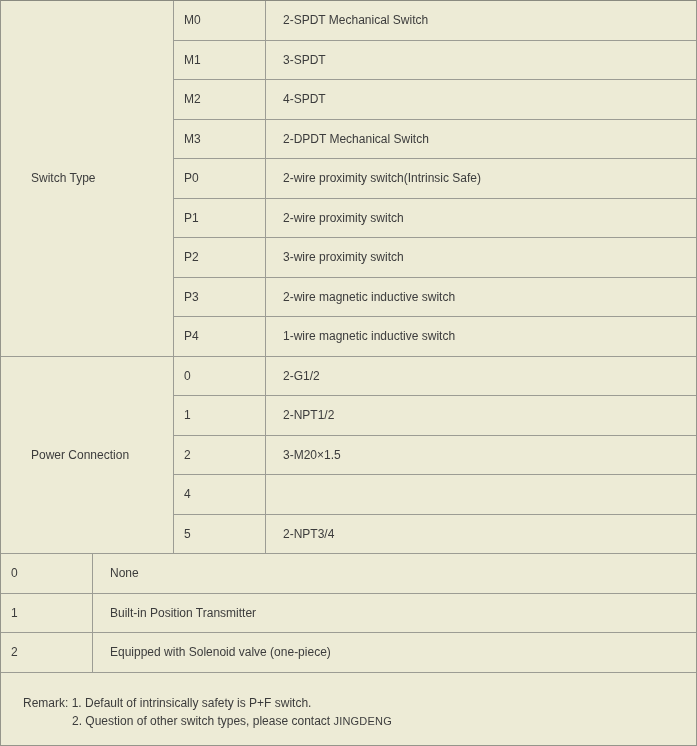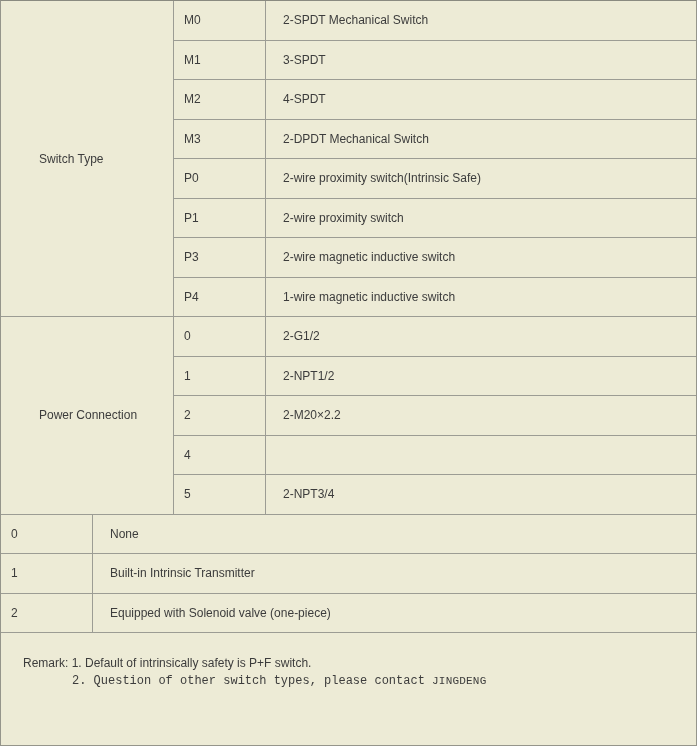--- a/index.html
+++ b/index.html
@@ -23,21 +23,21 @@
   .section {
     display: flex;
     border-bottom: 1px solid var(--border, #9c9c94);
   }
   .cat-cell {
     width: 173px;
     box-sizing: border-box;
     border-right: 1px solid var(--border, #9c9c94);
     display: flex;
     align-items: center;
-    padding-left: 38px;
+    padding-left: 30px;
     flex-shrink: 0;
   }
   .rows {
     flex: 1;
     display: flex;
     flex-direction: column;
   }
   .row {
     display: flex;
     height: 38.5px;
@@ -62,21 +62,20 @@
     align-items: center;
     padding-left: 17px;
   }
   #remark-area {
     flex: 1;
     padding: 21px 10px 4px 22px;
     line-height: 18px;
   }
   .remark-line2 {
     margin-left: 49px;
-    font-family: Liberation Mono, monospace;
   }
   .brand {
     font-size: 11px;
     letter-spacing: 0.2px;
   }
 </style>
 </head>
 <body>
 
 <div id="spec-wrapper">
@@ -102,20 +101,24 @@
           </div>
           <div class="row">
             <div class="code-cell">P0</div>
             <div class="desc-cell">2-wire proximity switch(Intrinsic Safe)</div>
           </div>
           <div class="row">
             <div class="code-cell">P1</div>
             <div class="desc-cell">2-wire proximity switch</div>
           </div>
           <div class="row">
+            <div class="code-cell">P2</div>
+            <div class="desc-cell">3-wire proximity switch</div>
+          </div>
+          <div class="row">
             <div class="code-cell">P3</div>
             <div class="desc-cell">2-wire magnetic inductive switch</div>
           </div>
           <div class="row">
             <div class="code-cell">P4</div>
             <div class="desc-cell">1-wire magnetic inductive switch</div>
           </div>
         </div>
       </div>
       <div class="section">
@@ -124,40 +127,40 @@
           <div class="row">
             <div class="code-cell">0</div>
             <div class="desc-cell">2-G1/2</div>
           </div>
           <div class="row">
             <div class="code-cell">1</div>
             <div class="desc-cell">2-NPT1/2</div>
           </div>
           <div class="row">
             <div class="code-cell">2</div>
-            <div class="desc-cell">2-M20×2.2</div>
+            <div class="desc-cell">3-M20×1.5</div>
           </div>
           <div class="row">
             <div class="code-cell">4</div>
           </div>
           <div class="row">
             <div class="code-cell">5</div>
             <div class="desc-cell">2-NPT3/4</div>
           </div>
         </div>
       </div>
       <div class="section">
         <div class="rows">
           <div class="row">
             <div class="code-cell">0</div>
             <div class="desc-cell">None</div>
           </div>
           <div class="row">
             <div class="code-cell">1</div>
-            <div class="desc-cell">Built-in Intrinsic Transmitter</div>
+            <div class="desc-cell">Built-in Position Transmitter</div>
           </div>
           <div class="row">
             <div class="code-cell">2</div>
             <div class="desc-cell">Equipped with Solenoid valve (one-piece)</div>
           </div>
         </div>
       </div>
     </div>
   <div id="remark-area">
     <div class="remark-line1">Remark: 1. Default of intrinsically safety is P+F switch.</div>

